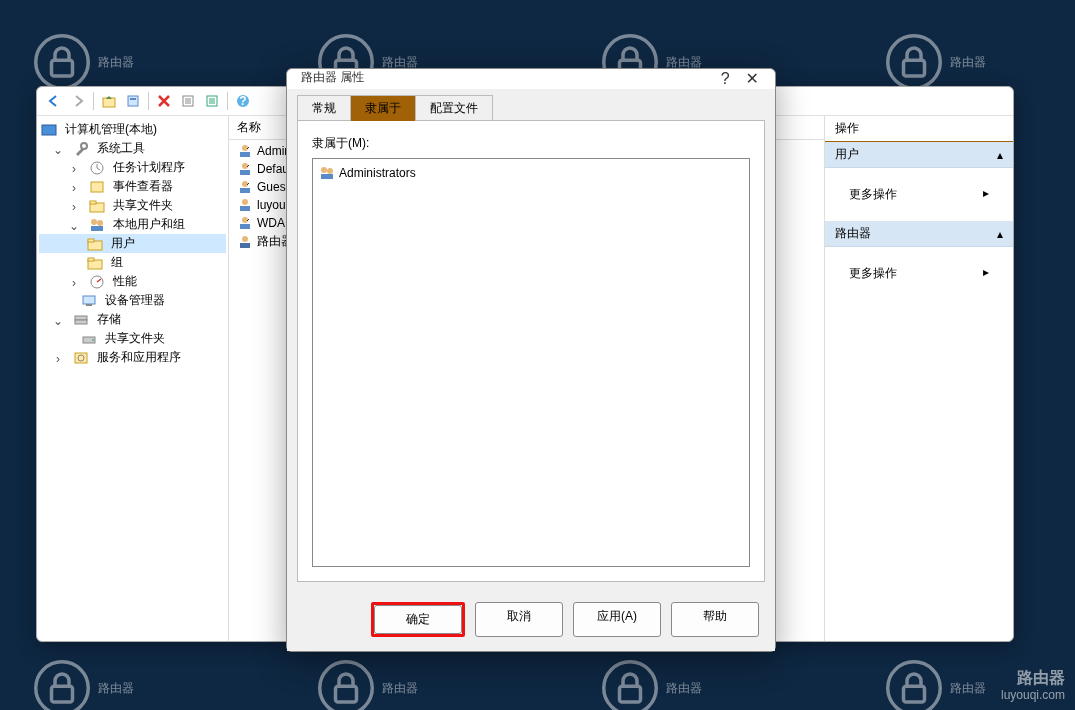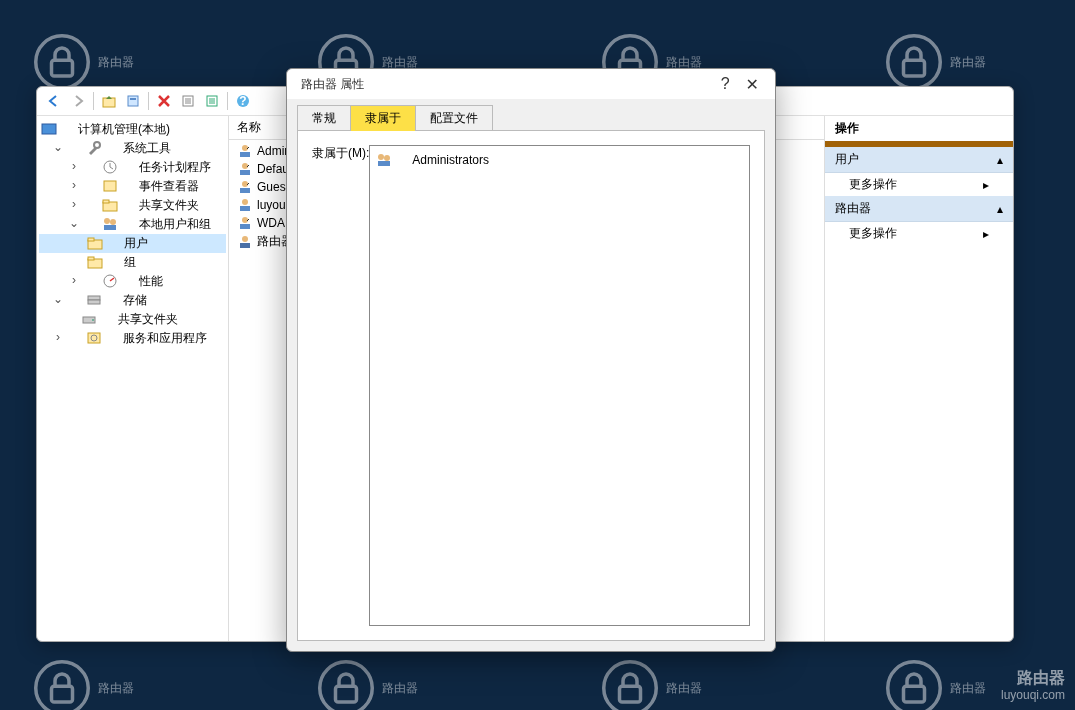--- a/index.html
+++ b/index.html
@@ -4,57 +4,57 @@
 <style>
 *{box-sizing:border-box;margin:0;padding:0;font-family:"Segoe UI","Microsoft YaHei",sans-serif;font-size:12px}
 body{width:1075px;height:710px;background:#0e2742;position:relative;overflow:hidden}
 .wm{position:absolute;display:flex;align-items:center;gap:8px;color:#fff;opacity:.45;font-size:28px;pointer-events:none}
 .wm svg{width:56px;height:56px}
 .wm-1{left:34px;top:34px}.wm-2{left:318px;top:34px}.wm-3{left:602px;top:34px}.wm-4{left:886px;top:34px}
 .wm-5{left:34px;top:660px}.wm-6{left:318px;top:660px}.wm-7{left:602px;top:660px}.wm-8{left:886px;top:660px}
 .wm-sm{position:absolute;right:10px;bottom:8px;color:#fff;opacity:.55;font-size:11px;text-align:right;line-height:1.2}
 .wm-sm b{font-size:16px}
 .win-main{position:absolute;left:36px;top:86px;width:978px;height:556px;background:#fff;border:1px solid #aaa;box-shadow:0 4px 20px rgba(0,0,0,.3);border-radius:6px;display:flex;flex-direction:column}
-.titlebar{height:30px;display:flex;align-items:center;padding:0 8px;gap:6px}
+.titlebar{height:20px;display:flex;align-items:flex-start;padding:0 8px;gap:6px}
 .titlebar .title{flex:1;color:#333}
 .tb-icon{width:16px;height:16px}
 .winbtns{display:flex;margin-left:auto}
 .winbtn{width:44px;height:30px;display:flex;align-items:center;justify-content:center;color:#333}
 .menubar{padding:2px 8px;display:flex;gap:4px;border-bottom:1px solid #e0e0e0}
 .menubar span{padding:2px 6px}
 .toolbar{padding:3px 6px;display:flex;gap:2px;border-bottom:1px solid #e0e0e0;align-items:center}
 .tbtn{width:22px;height:22px;border:1px solid transparent;border-radius:3px;display:flex;align-items:center;justify-content:center}
 .tsep{width:1px;height:18px;background:#ccc;margin:0 2px}
 .content{flex:1;display:flex;min-height:0}
 .tree{width:192px;border-right:1px solid #ddd;padding:4px 2px;overflow:auto}
-.tnode{display:flex;align-items:flex-start;gap:21px;padding:1px 2px;white-space:nowrap}
+.tnode{display:flex;align-items:flex-end;gap:8px;padding:1px 2px;white-space:nowrap}
 .tnode .tw{width:14px;text-align:center;color:#555}
 .tnode .ic{width:16px;height:16px;display:inline-flex;align-items:center;justify-content:center}
 .tnode.sel{background:#cde8ff}
 .mid{flex:1;display:flex}
 .listcol{width:596px;border-right:1px solid #ddd;display:flex;flex-direction:column}
 .listhdr{border-bottom:1px solid #ddd;padding:3px 8px;background:#fff}
 .listbody{flex:1;padding:2px 4px}
 .lrow{display:flex;align-items:center;gap:4px;padding:1px 4px}
 .actions{flex:1;display:flex;flex-direction:column}
-.ah{padding:4px 10px;border-bottom:6px solid #a16207;font-weight:700}
+.ah{padding:4px 10px;border-bottom:1px solid #a16207;font-weight:400}
 .asec{background:#d7e6f5;padding:4px 10px;display:flex;justify-content:space-between;align-items:center;border-bottom:1px solid #c8d8e8}
-.ait{padding:3px 24px;display:flex;justify-content:space-between;align-items:center}
+.ait{padding:18px 24px;display:flex;justify-content:space-between;}
 .dlg{position:absolute;left:286px;top:68px;width:490px;height:584px;background:#f0f0f0;border:1px solid #888;box-shadow:0 8px 32px rgba(0,0,0,.35);border-radius:6px;display:flex;flex-direction:column}
 .dlg .titlebar{background:#fff;border-radius:6px 6px 0 0}
 .dlg .titlebar .title{padding-left:6px}
 .dlg .dbtns{display:flex;gap:16px;align-items:center;padding-right:8px}
 .dlg .dbtns span{font-size:16px;color:#333}
 .tabs{display:flex;padding:6px 10px 0;gap:0;background:#f0f0f0}
 .tab{padding:4px 14px;border:1px solid #bbb;border-bottom:none;background:#f0f0f0;margin-right:-1px}
-.tab.active{background:#fde047;position:relative;z-index:2}
-.tabpanel{flex:1;background:#fff;margin:0 10px 10px;border:1px solid #bbb;padding:14px;display:flex;margin-top:-1px}
+.tab.active{background:#a16207;position:relative;z-index:2}
+.tabpanel{flex:1;background:#fff;margin:0 10px 10px;border:1px solid #bbb;padding:14px;display:flex;flex-direction:column;margin-top:-1px}
 .lbl{margin-bottom:6px}
 .listbox{flex:1;border:1px solid #888;background:#fff;padding:4px;overflow:auto}
-.lbitem{display:flex;align-items:center;gap:20px;padding:2px}
+.lbitem{display:flex;align-items:center;gap:4px;padding:2px}
 .lbitem .ic{width:16px;height:16px}
 .btnrow{display:flex;gap:8px;margin-top:12px;align-items:flex-start}
 .btn{min-width:86px;padding:5px 12px;background:#fdfdfd;border:1px solid #8a8a8a;border-radius:3px;text-align:center}
 .btn.disabled{color:#888;border-color:#bbb}
 .hint{flex:1;padding:0 6px;color:#222}
 .dlgfooter{display:flex;gap:10px;justify-content:flex-end;padding:10px 16px 14px;background:#f0f0f0}
 .dlgfooter .btn{min-width:88px}
 .okwrap{border:3px solid #e11;border-radius:2px;padding:0}
 svg{display:block}
 </style>
@@ -258,20 +258,29 @@
         </div>
       <div class="tnode" style="padding-left:28px">
           <span class="tw">›</span>
           <span class="ic">
             <svg width="16" height="16">
               <circle cx="8" cy="8" r="6" fill="#fff" stroke="#888"></circle>
               <path d="M8 8l4-3" stroke="#d33" stroke-width="1.5"></path>
             </svg>
           </span>
           <span>性能</span>
+        </div>
+      <div class="tnode" style="padding-left:42px">
+          <span class="ic">
+            <svg width="16" height="16">
+              <rect x="2" y="3" width="12" height="8" fill="#cfe6ff" stroke="#5a8bc9"></rect>
+              <rect x="5" y="11" width="6" height="2" fill="#888"></rect>
+            </svg>
+          </span>
+          <span>设备管理器</span>
         </div>
       <div class="tnode" style="padding-left:12px">
           <span class="tw">⌄</span>
           <span class="ic">
             <svg width="16" height="16">
               <rect x="2" y="4" width="12" height="4" fill="#ccc" stroke="#888"></rect>
               <rect x="2" y="8" width="12" height="4" fill="#ccc" stroke="#888"></rect>
             </svg>
           </span>
           <span>存储</span>
@@ -404,13 +413,21 @@
             <svg width="16" height="16">
               <circle cx="5" cy="5" r="3" fill="#e8b878"></circle>
               <circle cx="11" cy="6" r="3" fill="#e8b878"></circle>
               <rect x="2" y="9" width="12" height="5" fill="#5a8bc9"></rect>
             </svg>
           </span>
           <span>Administrators</span>
         </div>
     </div>
   </div>
+  <div class="dlgfooter">
+    <div class="okwrap">
+        <div class="btn">确定</div>
+      </div>
+    <div class="btn">取消</div>
+    <div class="btn">应用(A)</div>
+    <div class="btn">帮助</div>
+  </div>
 </div>
 
 </body></html>

